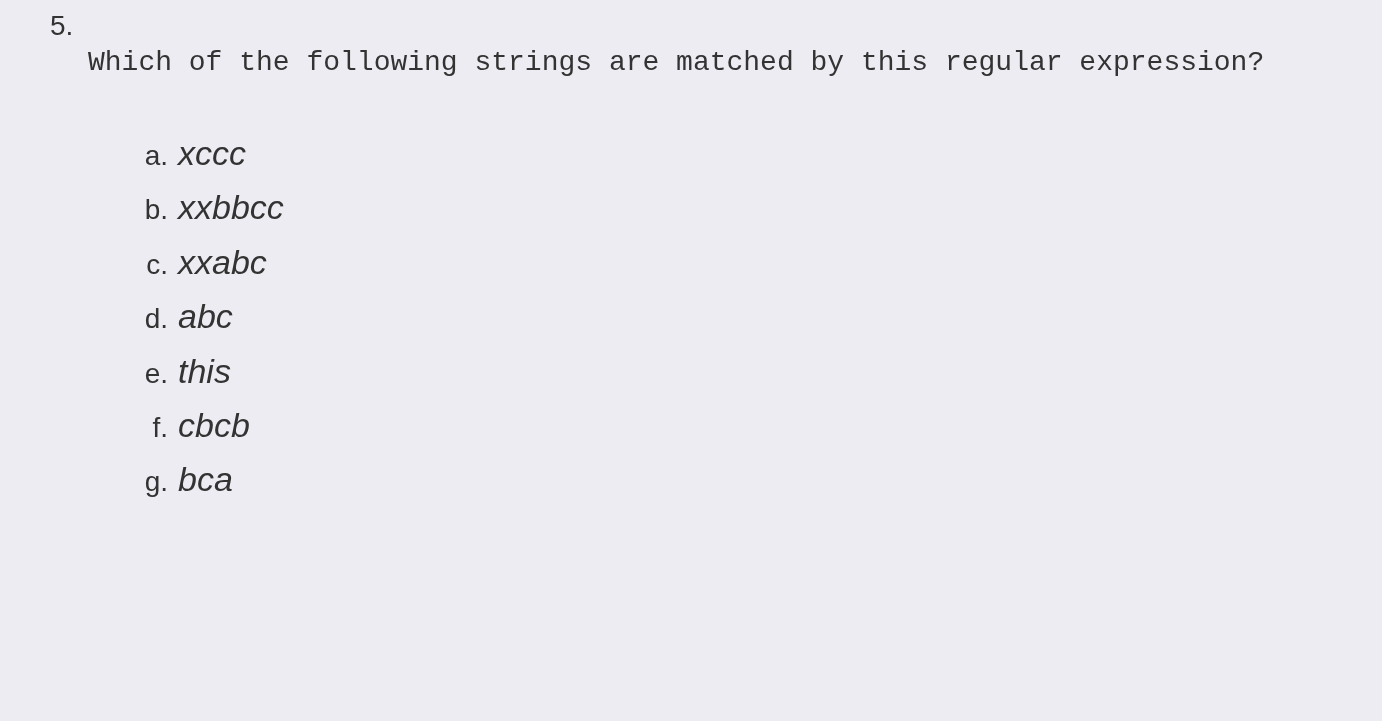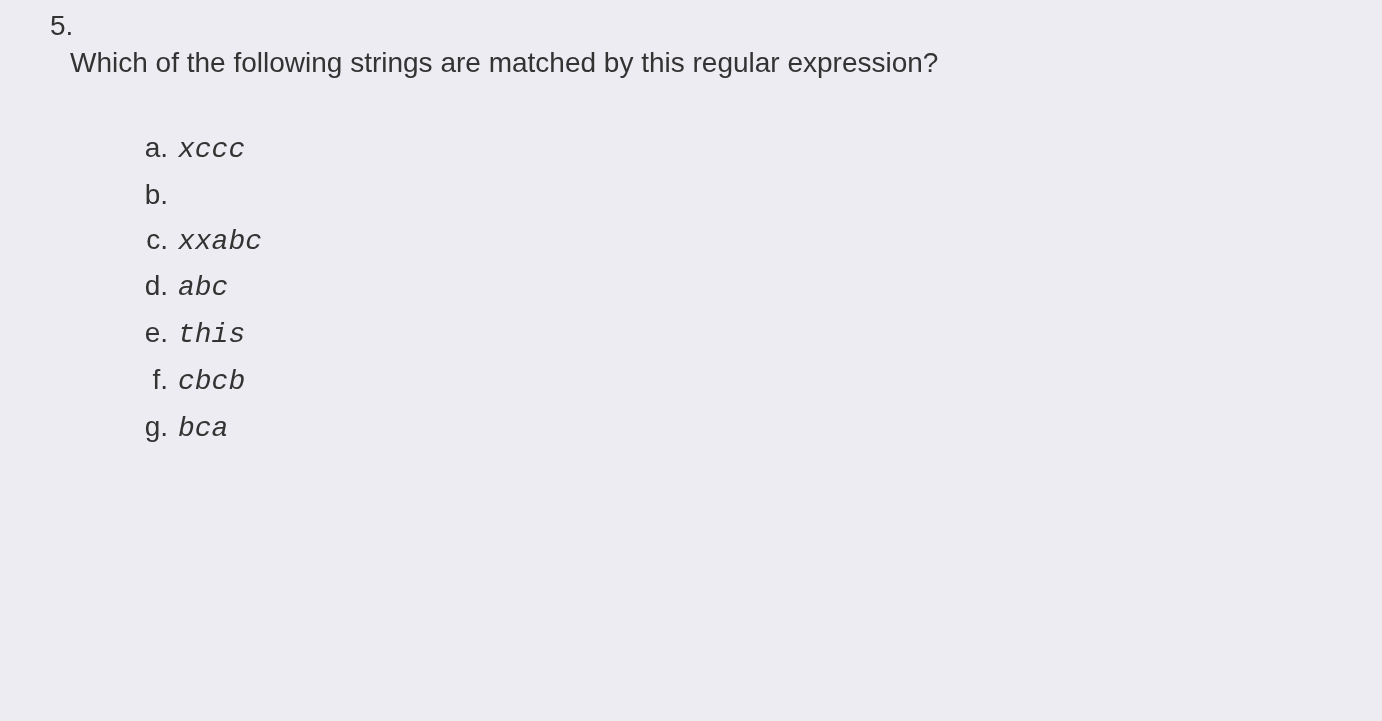--- a/index.html
+++ b/index.html
@@ -35,62 +35,64 @@
       font-size: 32px;
     }
     .formula .paren {
       font-style: normal;
       font-size: 36px;
     }
     .formula .op {
       font-style: normal;
     }
     .sub-question {
-      margin-left: 20px;
+      margin-left: 38px;
       line-height: 1.5;
+      font-family: Liberation Mono, monospace;
     }
     .options {
       margin-top: 42px;
       margin-left: 78px;
     }
     .option {
       display: flex;
       align-items: baseline;
       line-height: 1.6;
     }
     .option-letter {
       width: 40px;
       text-align: right;
       flex-shrink: 0;
       margin-right: 10px;
     }
     .option-value {
-      font-family: Liberation Mono, monospace;
+      font-family: Liberation Sans, sans-serif;
       font-style: italic;
-      font-size: 28px;
+      font-size: 34px;
     }
   </style>
 </head>
 <body>
 
 <div class="container">
   <div class="question-row">
     <span class="question-number">5.</span>
   </div>
 
 
   <div class="sub-question">Which of the following strings are matched by this regular expression?</div>
 
   <div class="options">
     <div class="option">
       <span class="option-letter">a.</span>
       <span class="option-value">xccc</span>
     </div>
     <div class="option">
       <span class="option-letter">b.</span>
+      <span class="option-value">xxbbcc</span>
     </div>
     <div class="option">
       <span class="option-letter">c.</span>
       <span class="option-value">xxabc</span>
     </div>
     <div class="option">
       <span class="option-letter">d.</span>
       <span class="option-value">abc</span>
     </div>
     <div class="option">

